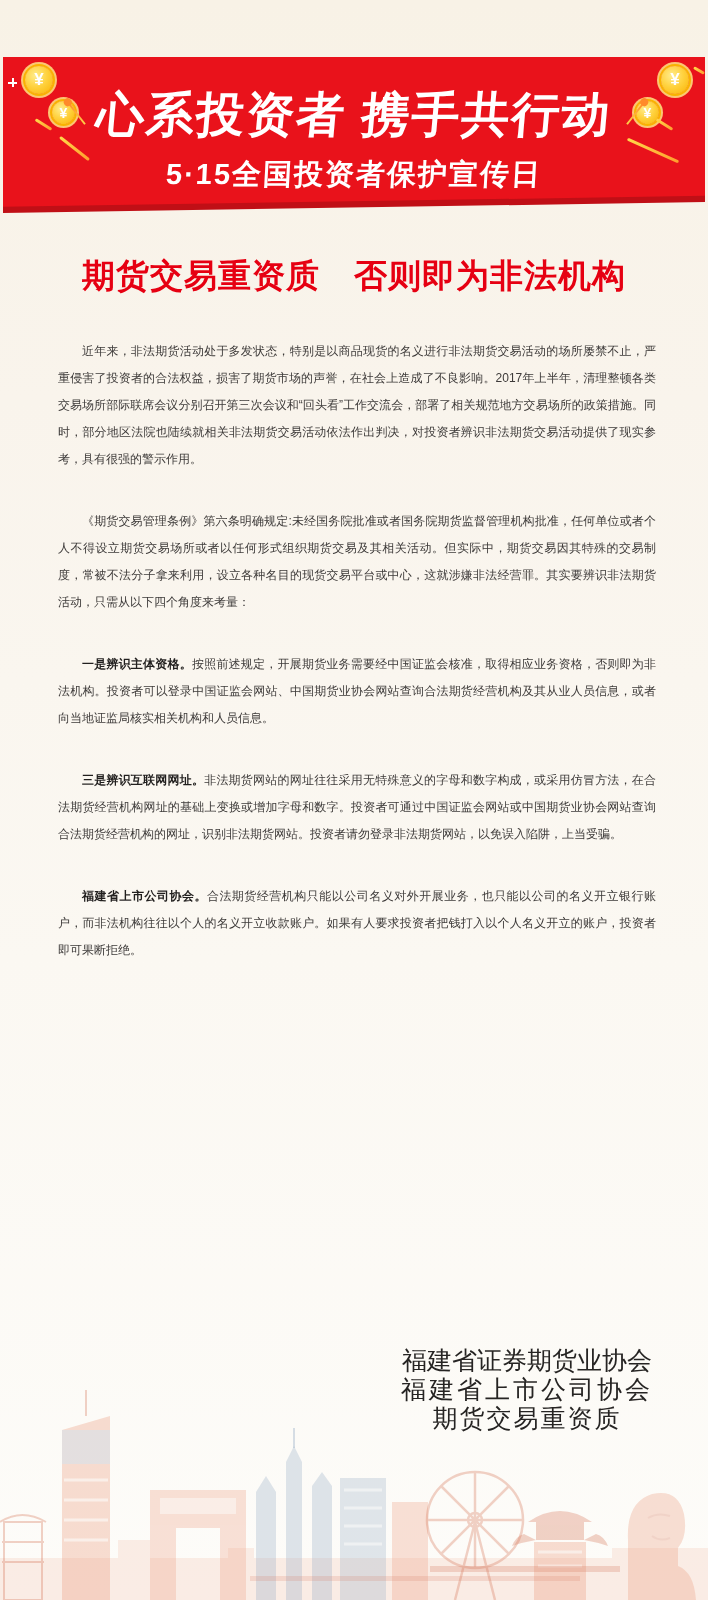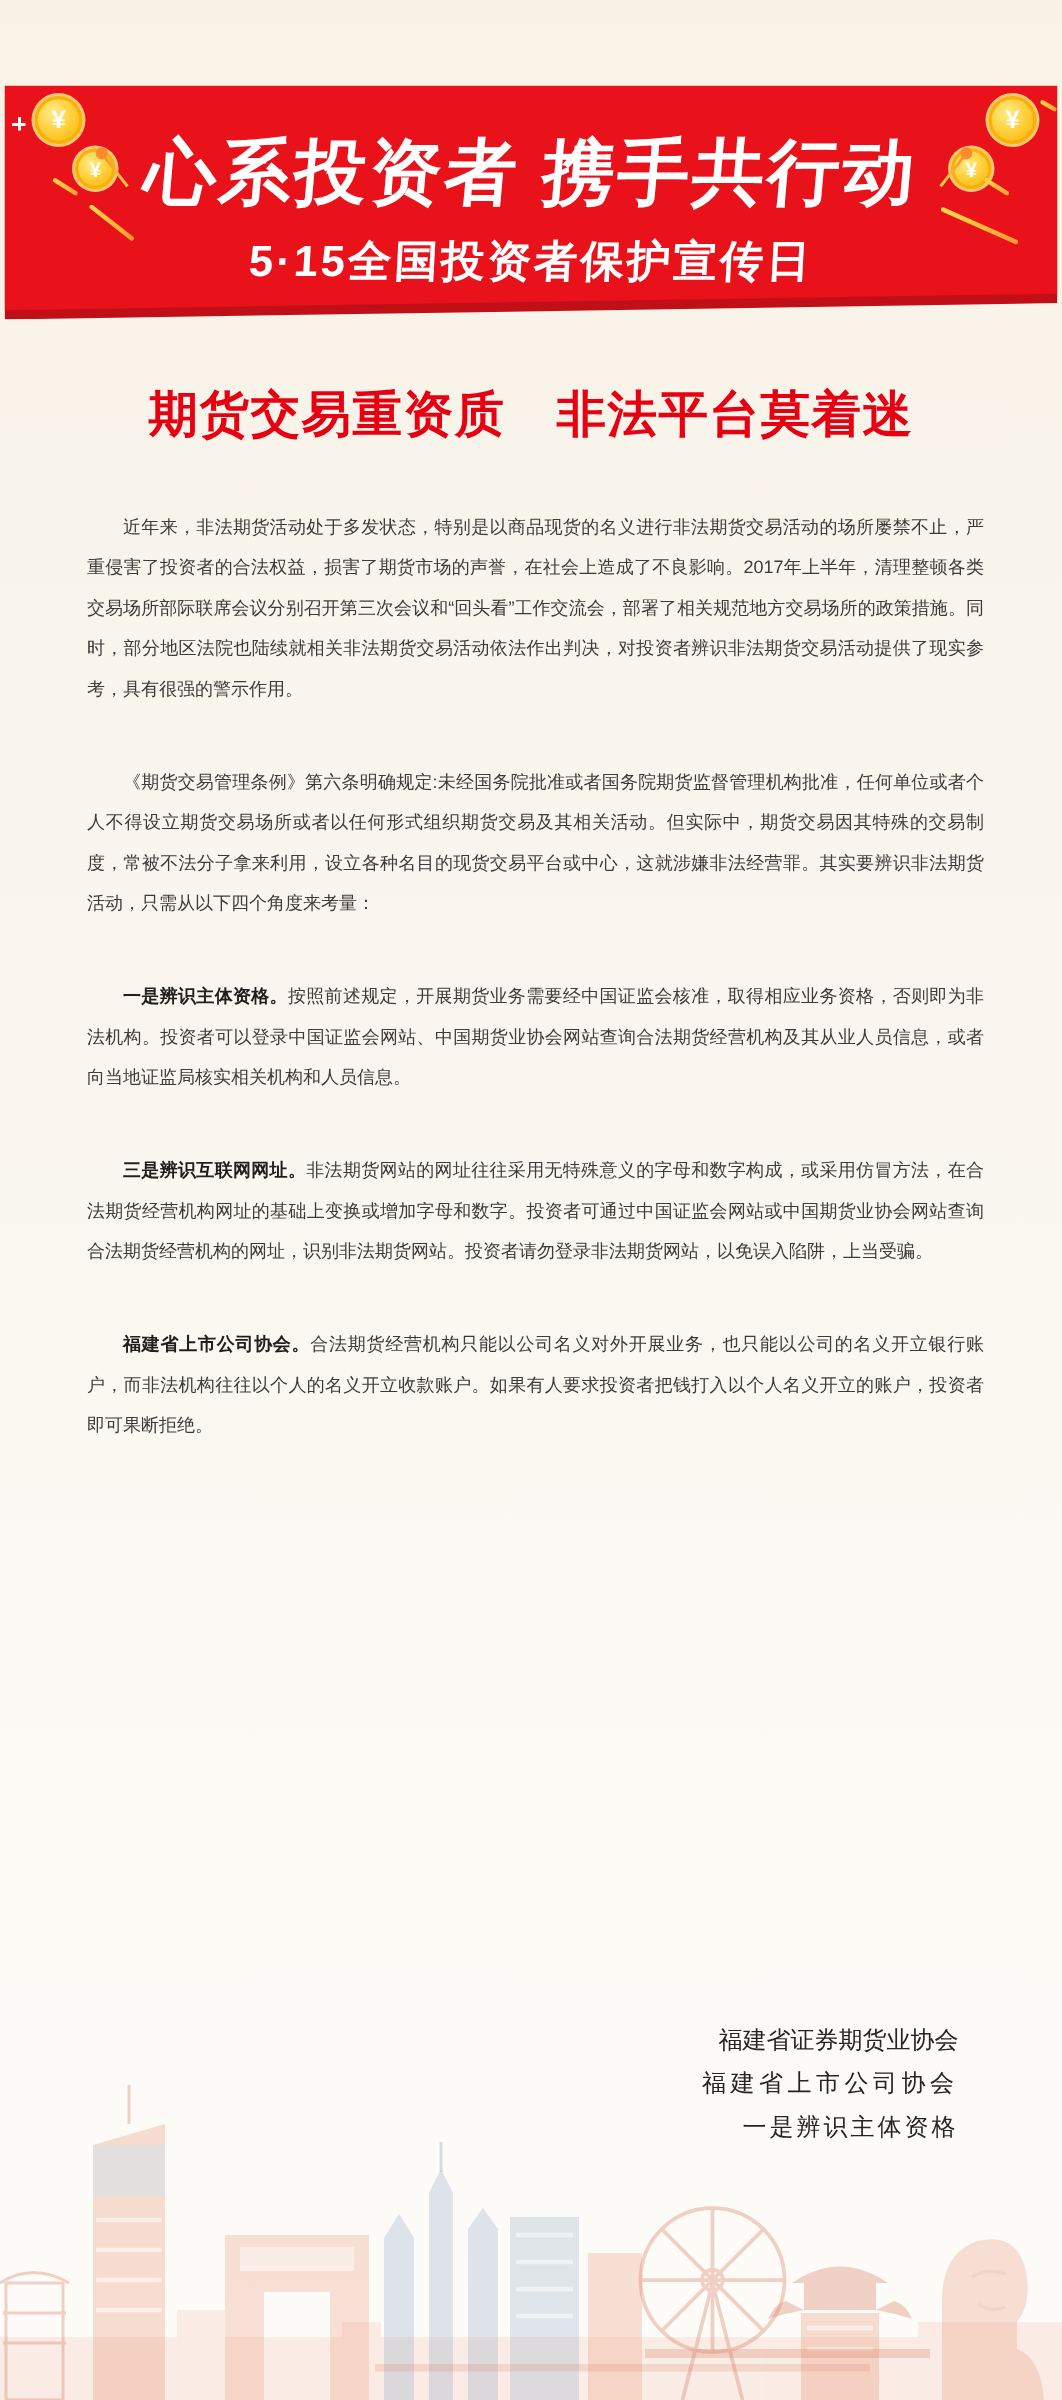--- a/index.html
+++ b/index.html
@@ -68,23 +68,23 @@
   .article-body{
     position:absolute;left:58px;top:338px;width:598px;
     color:#3d3a39;font-size:12px;line-height:27px;
     text-align:justify;
   }
   .article-body p{margin:0 0 35px 0;text-indent:2em;}
   .article-body p:last-child{margin-bottom:0;}
   .lead{font-weight:700;color:#211f1e;margin-top:13px;}
   
   .signature{
-    position:absolute;top:1346px;right:69px;
-    text-align:right;color:#262423;
-    font-size:16px;line-height:29px;
+    position:absolute;top:1346px;right:55px;
+    text-align:center;color:#262423;
+    font-size:25px;line-height:29px;
   }
   .sig-org2{letter-spacing:3px;}
   .sig-date{letter-spacing:2px;}
   
   .skyline{position:absolute;left:0;bottom:0;width:708px;height:210px;}
 </style>
 </head>
 <body>
 
 <div class="page">
@@ -112,34 +112,34 @@
       </div>
     <span class="pin pin-r"></span>
     <span class="spark spark-r1"></span>
     <span class="spark spark-r2"></span>
     <span class="spark spark-r3"></span>
 
     <div class="banner-title">心系投资者 携手共行动</div>
     <div class="banner-subtitle">5·15全国投资者保护宣传日</div>
   </div>
 
-  <div class="article-title">期货交易重资质　非法平台莫着迷</div>
+  <div class="article-title">期货交易重资质　否则即为非法机构</div>
 
   <div class="article-body">
     <p><span>近年来，非法期货活动处于多发状态，特别是以商品现货的名义进行非法期货交易活动的场所屡禁不止，严重侵害了投资者的合法权益，损害了期货市场的声誉，在社会上造成了不良影响。2017年上半年，清理整顿各类交易场所部际联席会议分别召开第三次会议和“回头看”工作交流会，部署了相关规范地方交易场所的政策措施。同时，部分地区法院也陆续就相关非法期货交易活动依法作出判决，对投资者辨识非法期货交易活动提供了现实参考，具有很强的警示作用。</span></p>
     <p><span>《期货交易管理条例》第六条明确规定:未经国务院批准或者国务院期货监督管理机构批准，任何单位或者个人不得设立期货交易场所或者以任何形式组织期货交易及其相关活动。但实际中，期货交易因其特殊的交易制度，常被不法分子拿来利用，设立各种名目的现货交易平台或中心，这就涉嫌非法经营罪。其实要辨识非法期货活动，只需从以下四个角度来考量：</span></p>
     <p><span class="lead">一是辨识主体资格。</span><span>按照前述规定，开展期货业务需要经中国证监会核准，取得相应业务资格，否则即为非法机构。投资者可以登录中国证监会网站、中国期货业协会网站查询合法期货经营机构及其从业人员信息，或者向当地证监局核实相关机构和人员信息。</span></p>
     <p><span class="lead">三是辨识互联网网址。</span><span>非法期货网站的网址往往采用无特殊意义的字母和数字构成，或采用仿冒方法，在合法期货经营机构网址的基础上变换或增加字母和数字。投资者可通过中国证监会网站或中国期货业协会网站查询合法期货经营机构的网址，识别非法期货网站。投资者请勿登录非法期货网站，以免误入陷阱，上当受骗。</span></p>
     <p><span class="lead">福建省上市公司协会。</span><span>合法期货经营机构只能以公司名义对外开展业务，也只能以公司的名义开立银行账户，而非法机构往往以个人的名义开立收款账户。如果有人要求投资者把钱打入以个人名义开立的账户，投资者即可果断拒绝。</span></p>
   </div>
 
   <div class="signature">
     <div class="sig-org1">福建省证券期货业协会</div>
     <div class="sig-org2">福建省上市公司协会</div>
-    <div class="sig-date">一是辨识主体资格</div>
+    <div class="sig-date">期货交易重资质</div>
   </div>
 
   <svg class="skyline" viewBox="0 0 708 210" xmlns="http://www.w3.org/2000/svg">
 
     <g fill="#eda083" opacity="0.16">
       <rect x="0" y="168" width="708" height="42"></rect>
       <rect x="118" y="150" width="32" height="60"></rect>
       <rect x="228" y="158" width="26" height="52"></rect>
       <rect x="612" y="158" width="96" height="52"></rect>
     </g>

